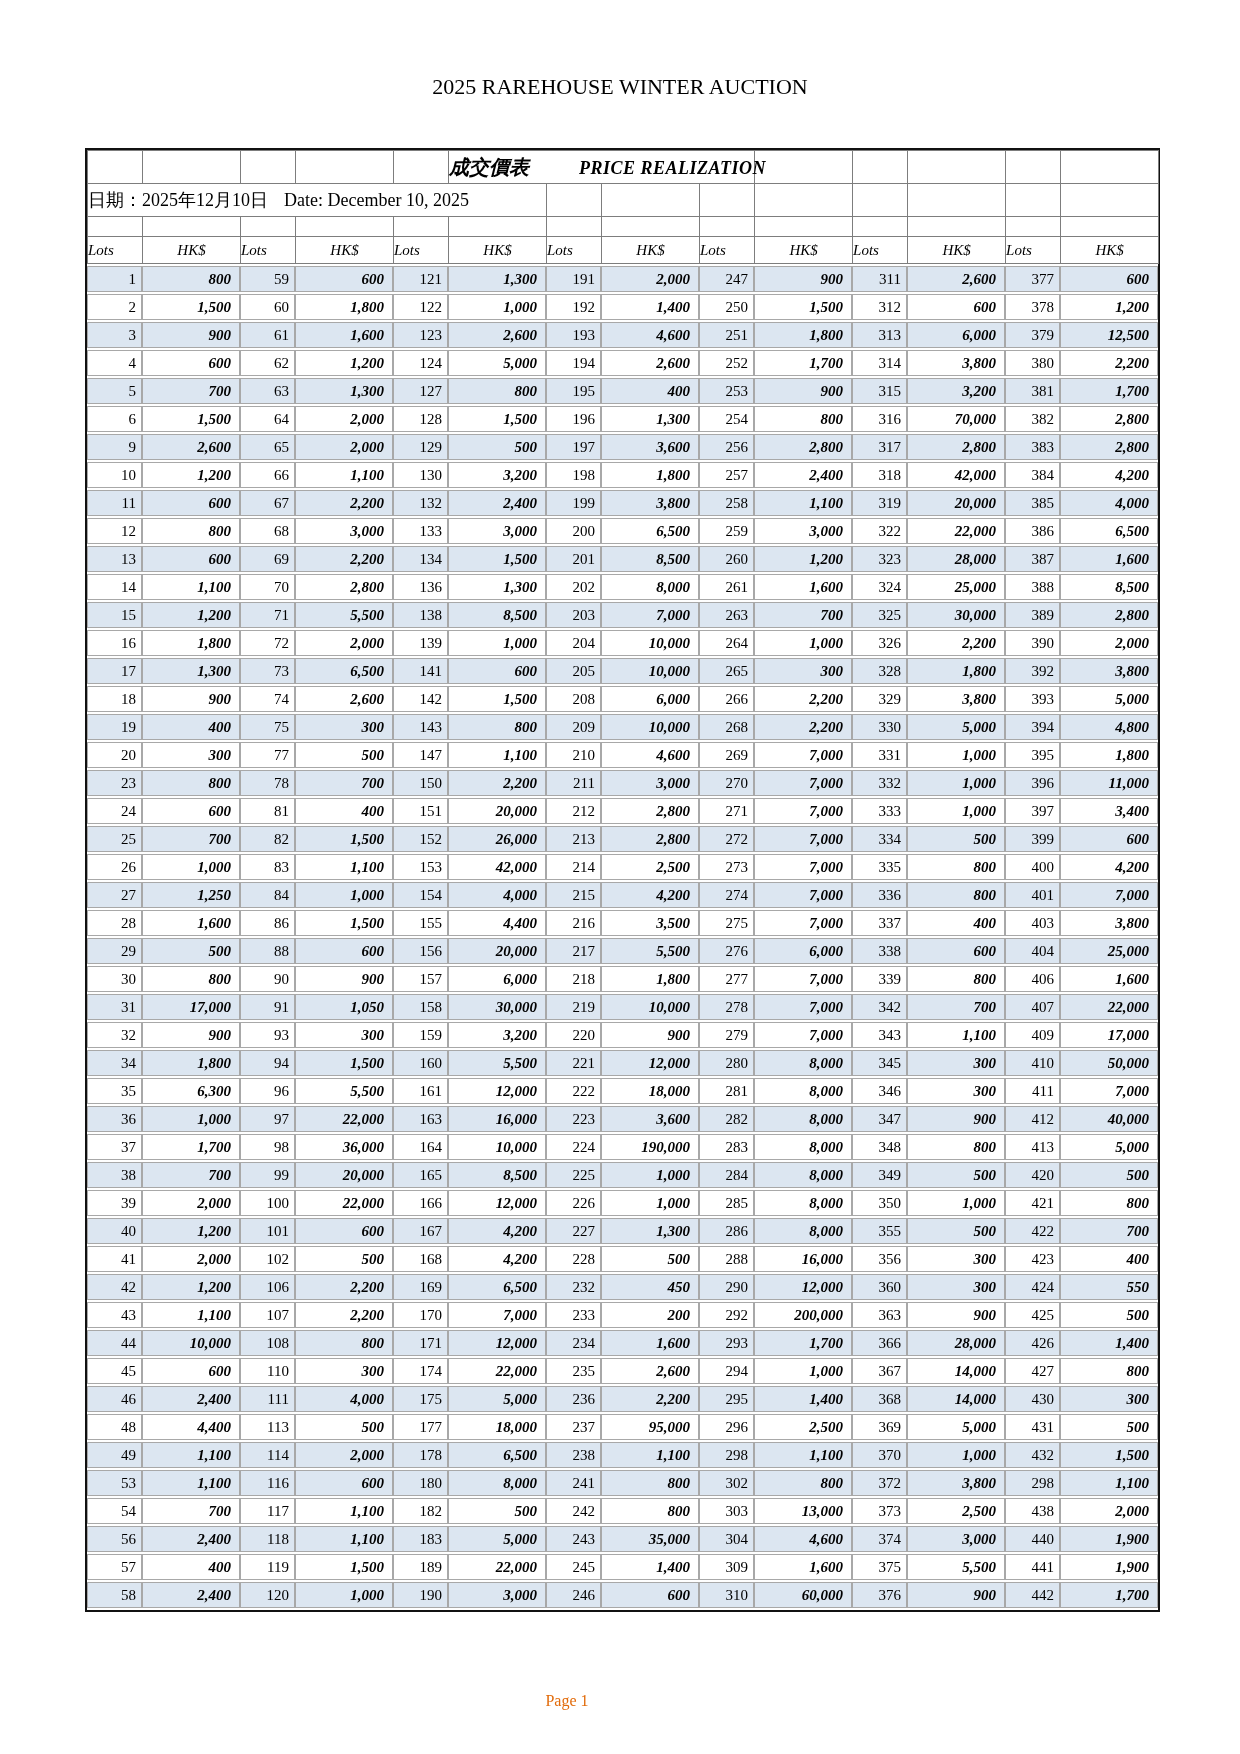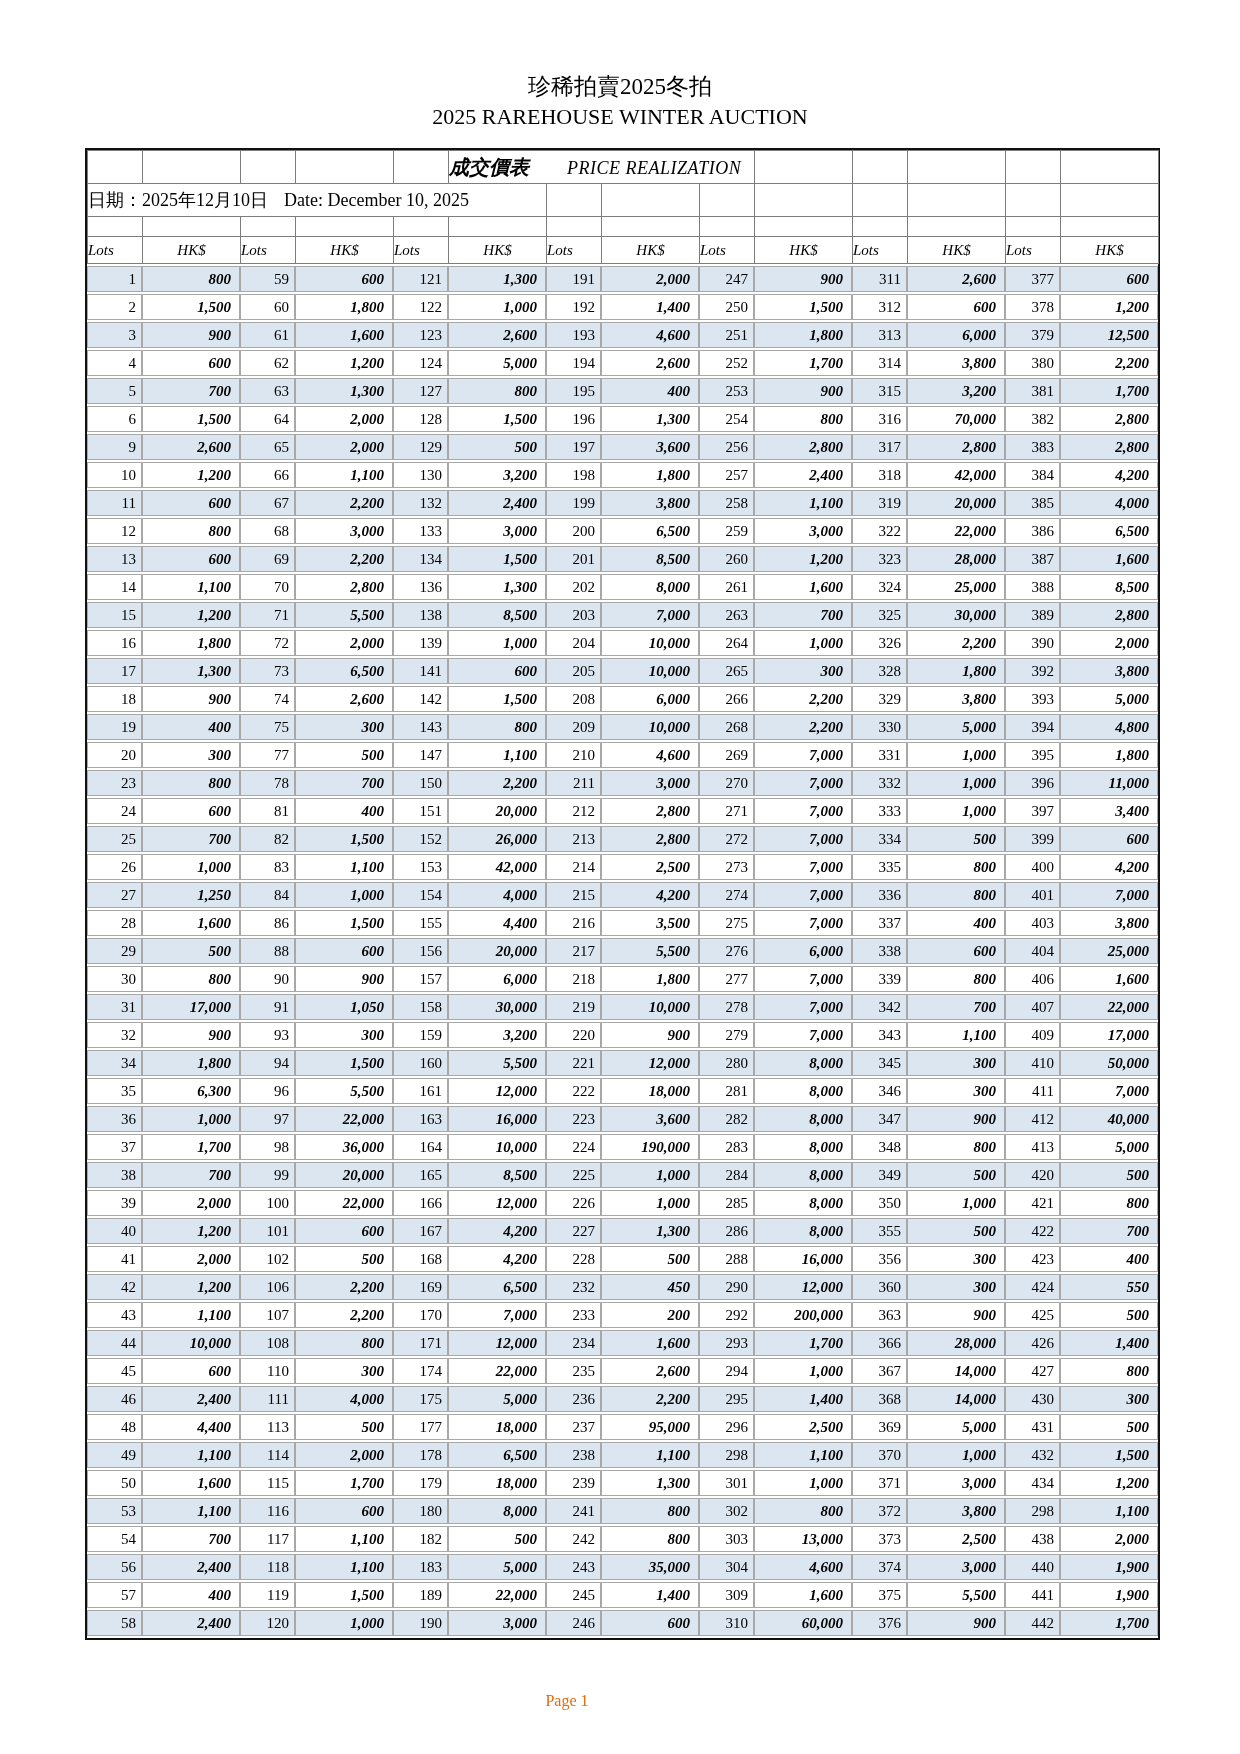--- a/index.html
+++ b/index.html
@@ -13,21 +13,21 @@
   .title-en { font-size:22px; line-height:29px; }
 
   .sheet { position:absolute; left:85px; top:148px; width:1071px; border:2px solid var(--outer-border,#111); background:#fff; }
   table.grid { table-layout:fixed; width:100%; }
 
   .head-tbl { border-collapse:collapse; }
   .head-tbl td { border:1px solid #7d7d7d; padding:0; font-size:15px; white-space:nowrap; }
   .r-real { height:33px; }
   .real-cell { padding-left:2px; overflow:visible; }
   .real-zh { font-weight:bold; font-style:italic; font-size:20px; }
-  .real-en { font-weight:normal; font-style:italic; font-size:18px; margin-left:38px; letter-spacing:.5px;text-align:center; }
+  .real-en { font-weight:bold; font-style:italic; font-size:18px; margin-left:50px; letter-spacing:.5px;text-align:center; }
   .r-date { height:33px; }
   .date-cell { padding-left:5px; overflow:visible;margin-left:45px; }
   .date-zh { font-size:18px; }
   .date-en { font-size:18px; margin-left:16px; }
   .r-blank { height:20px; }
   .r-colhead { height:27px; }
   .r-colhead td { vertical-align:middle; }
   .h-lot { font-style:italic; font-size:17px; text-align:left; padding-left:3px; }
   .h-price { font-style:italic; font-size:17px; text-align:center;margin-left:24px; }
 
@@ -40,21 +40,20 @@
 
   .footer { position:absolute; top:1692px; left:12px; width:1110px; text-align:center;
             font-size:16px; color:var(--footer-text,#e26b0a); }
 </style>
 </head>
 <body>
 
 <div class="page">
 
   <div class="titles">
-    <div class="title-zh">珍稀拍賣2025冬拍</div>
     <div class="title-en">2025 RAREHOUSE WINTER AUCTION</div>
   </div>
 
   <div class="sheet">
     <table class="grid head-tbl">
         <colgroup>
           <col style="width: 55px;">
           <col style="width: 98px;">
           <col style="width: 55px;">
           <col style="width: 98px;">
@@ -832,36 +831,20 @@
             <td class="price">6,500</td>
             <td class="lot">238</td>
             <td class="price">1,100</td>
             <td class="lot">298</td>
             <td class="price">1,100</td>
             <td class="lot">370</td>
             <td class="price">1,000</td>
             <td class="lot">432</td>
             <td class="price">1,500</td>
           </tr>
-          <tr>
-            <td class="lot">50</td>
-            <td class="price">1,600</td>
-            <td class="lot">115</td>
-            <td class="price">1,700</td>
-            <td class="lot">179</td>
-            <td class="price">18,000</td>
-            <td class="lot">239</td>
-            <td class="price">1,300</td>
-            <td class="lot">301</td>
-            <td class="price">1,000</td>
-            <td class="lot">371</td>
-            <td class="price">3,000</td>
-            <td class="lot">434</td>
-            <td class="price">1,200</td>
-          </tr>
           <tr class="alt">
             <td class="lot">53</td>
             <td class="price">1,100</td>
             <td class="lot">116</td>
             <td class="price">600</td>
             <td class="lot">180</td>
             <td class="price">8,000</td>
             <td class="lot">241</td>
             <td class="price">800</td>
             <td class="lot">302</td>

